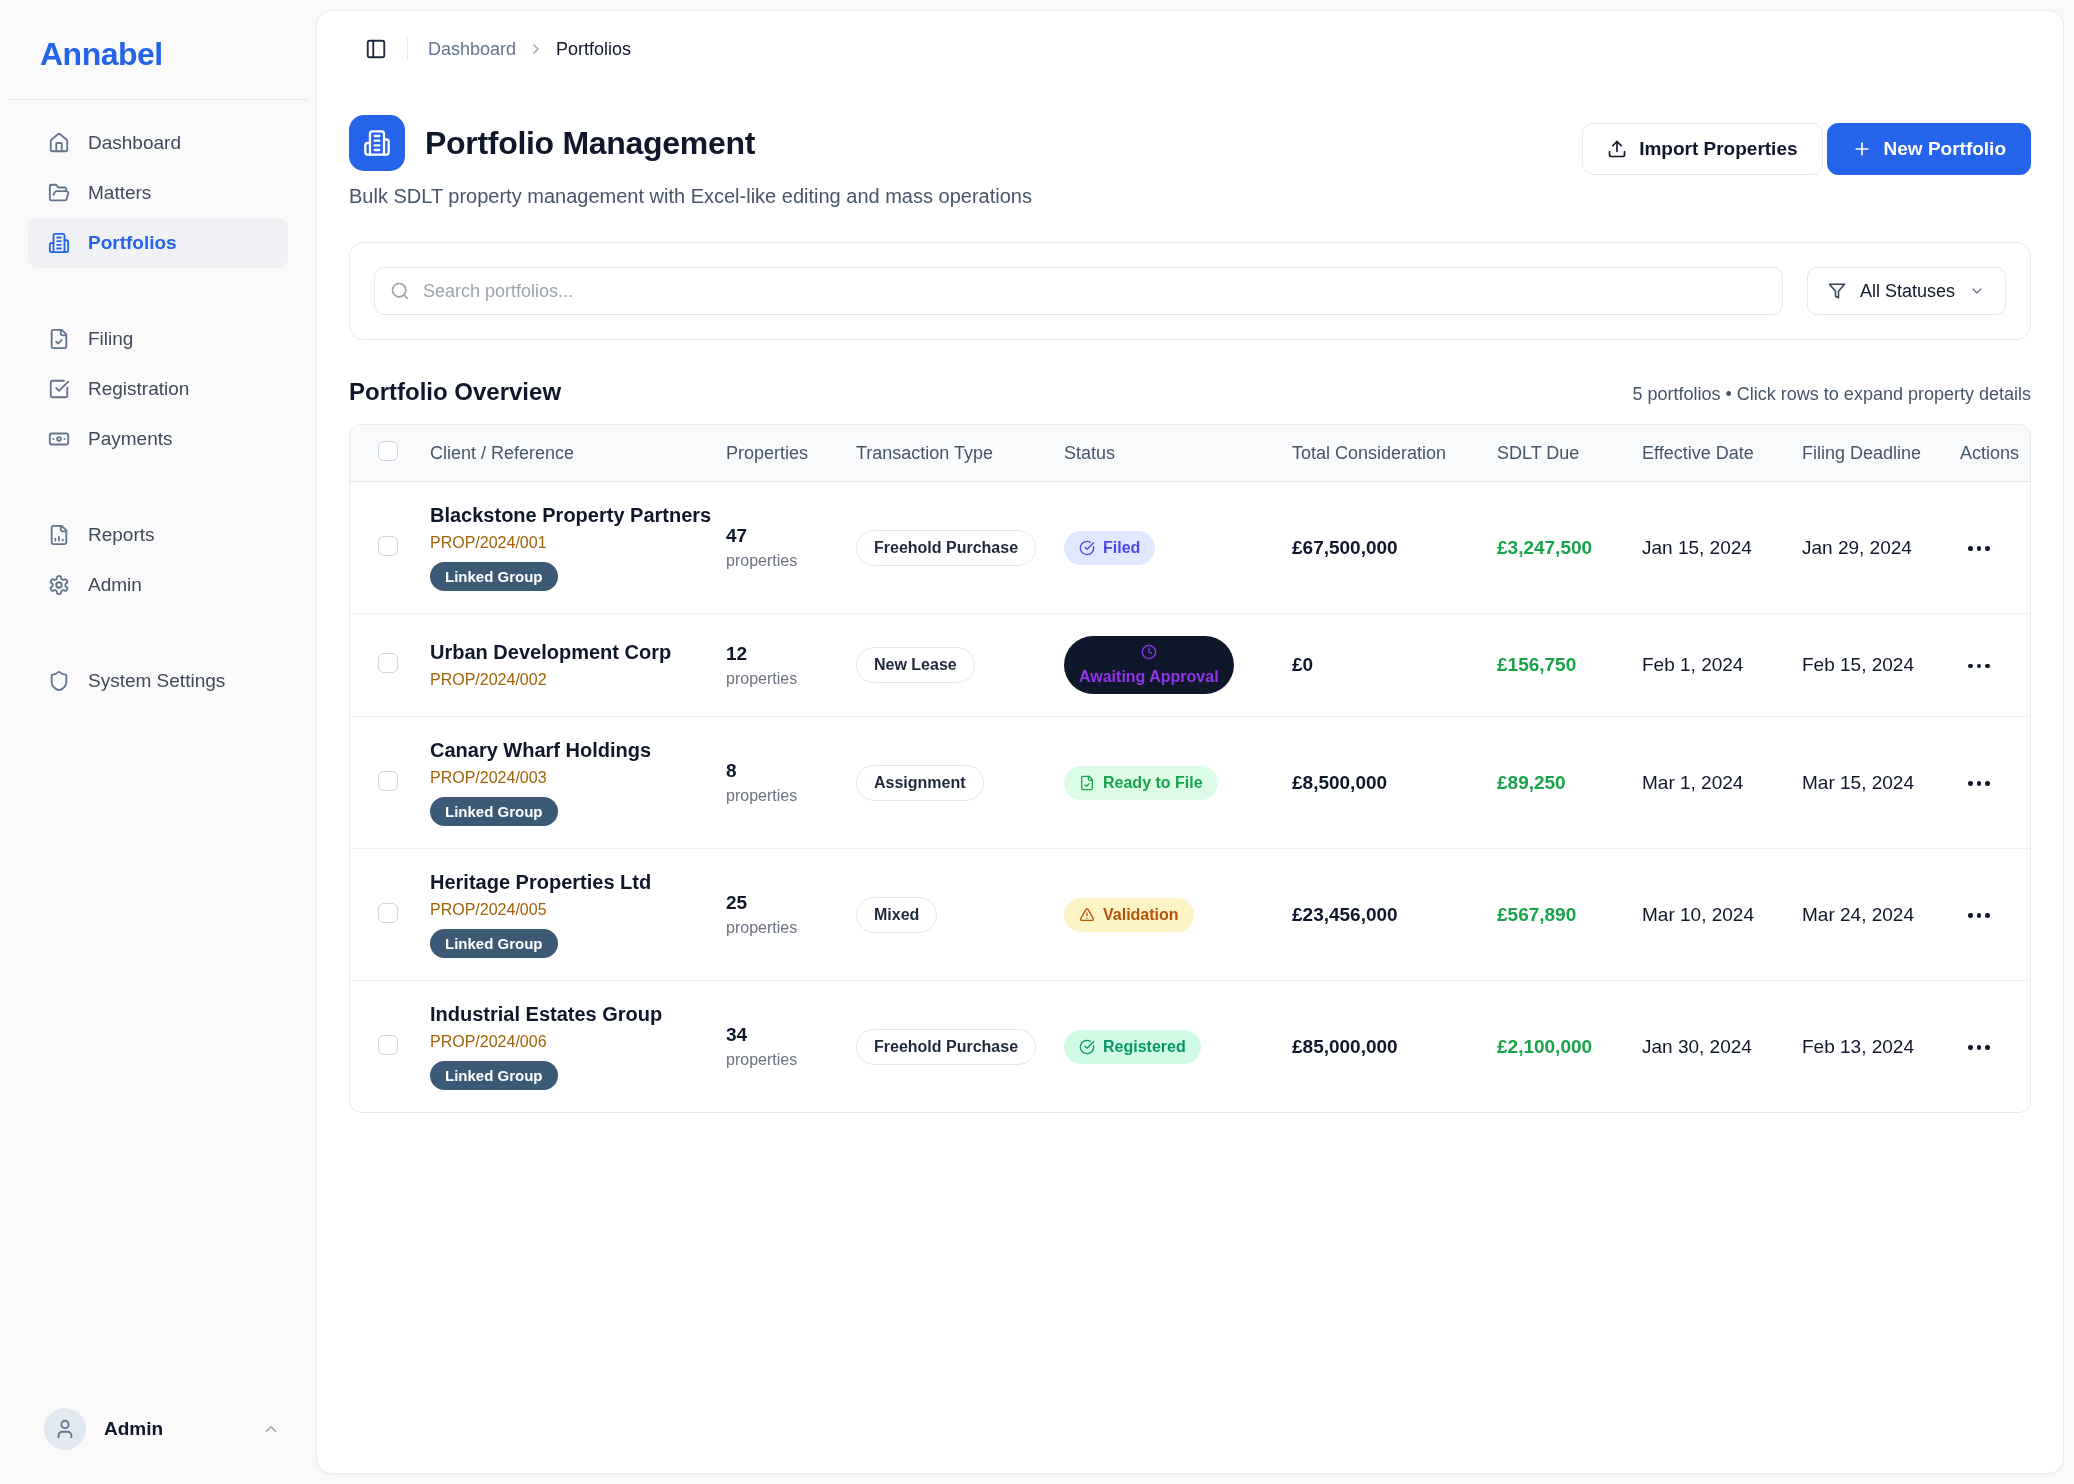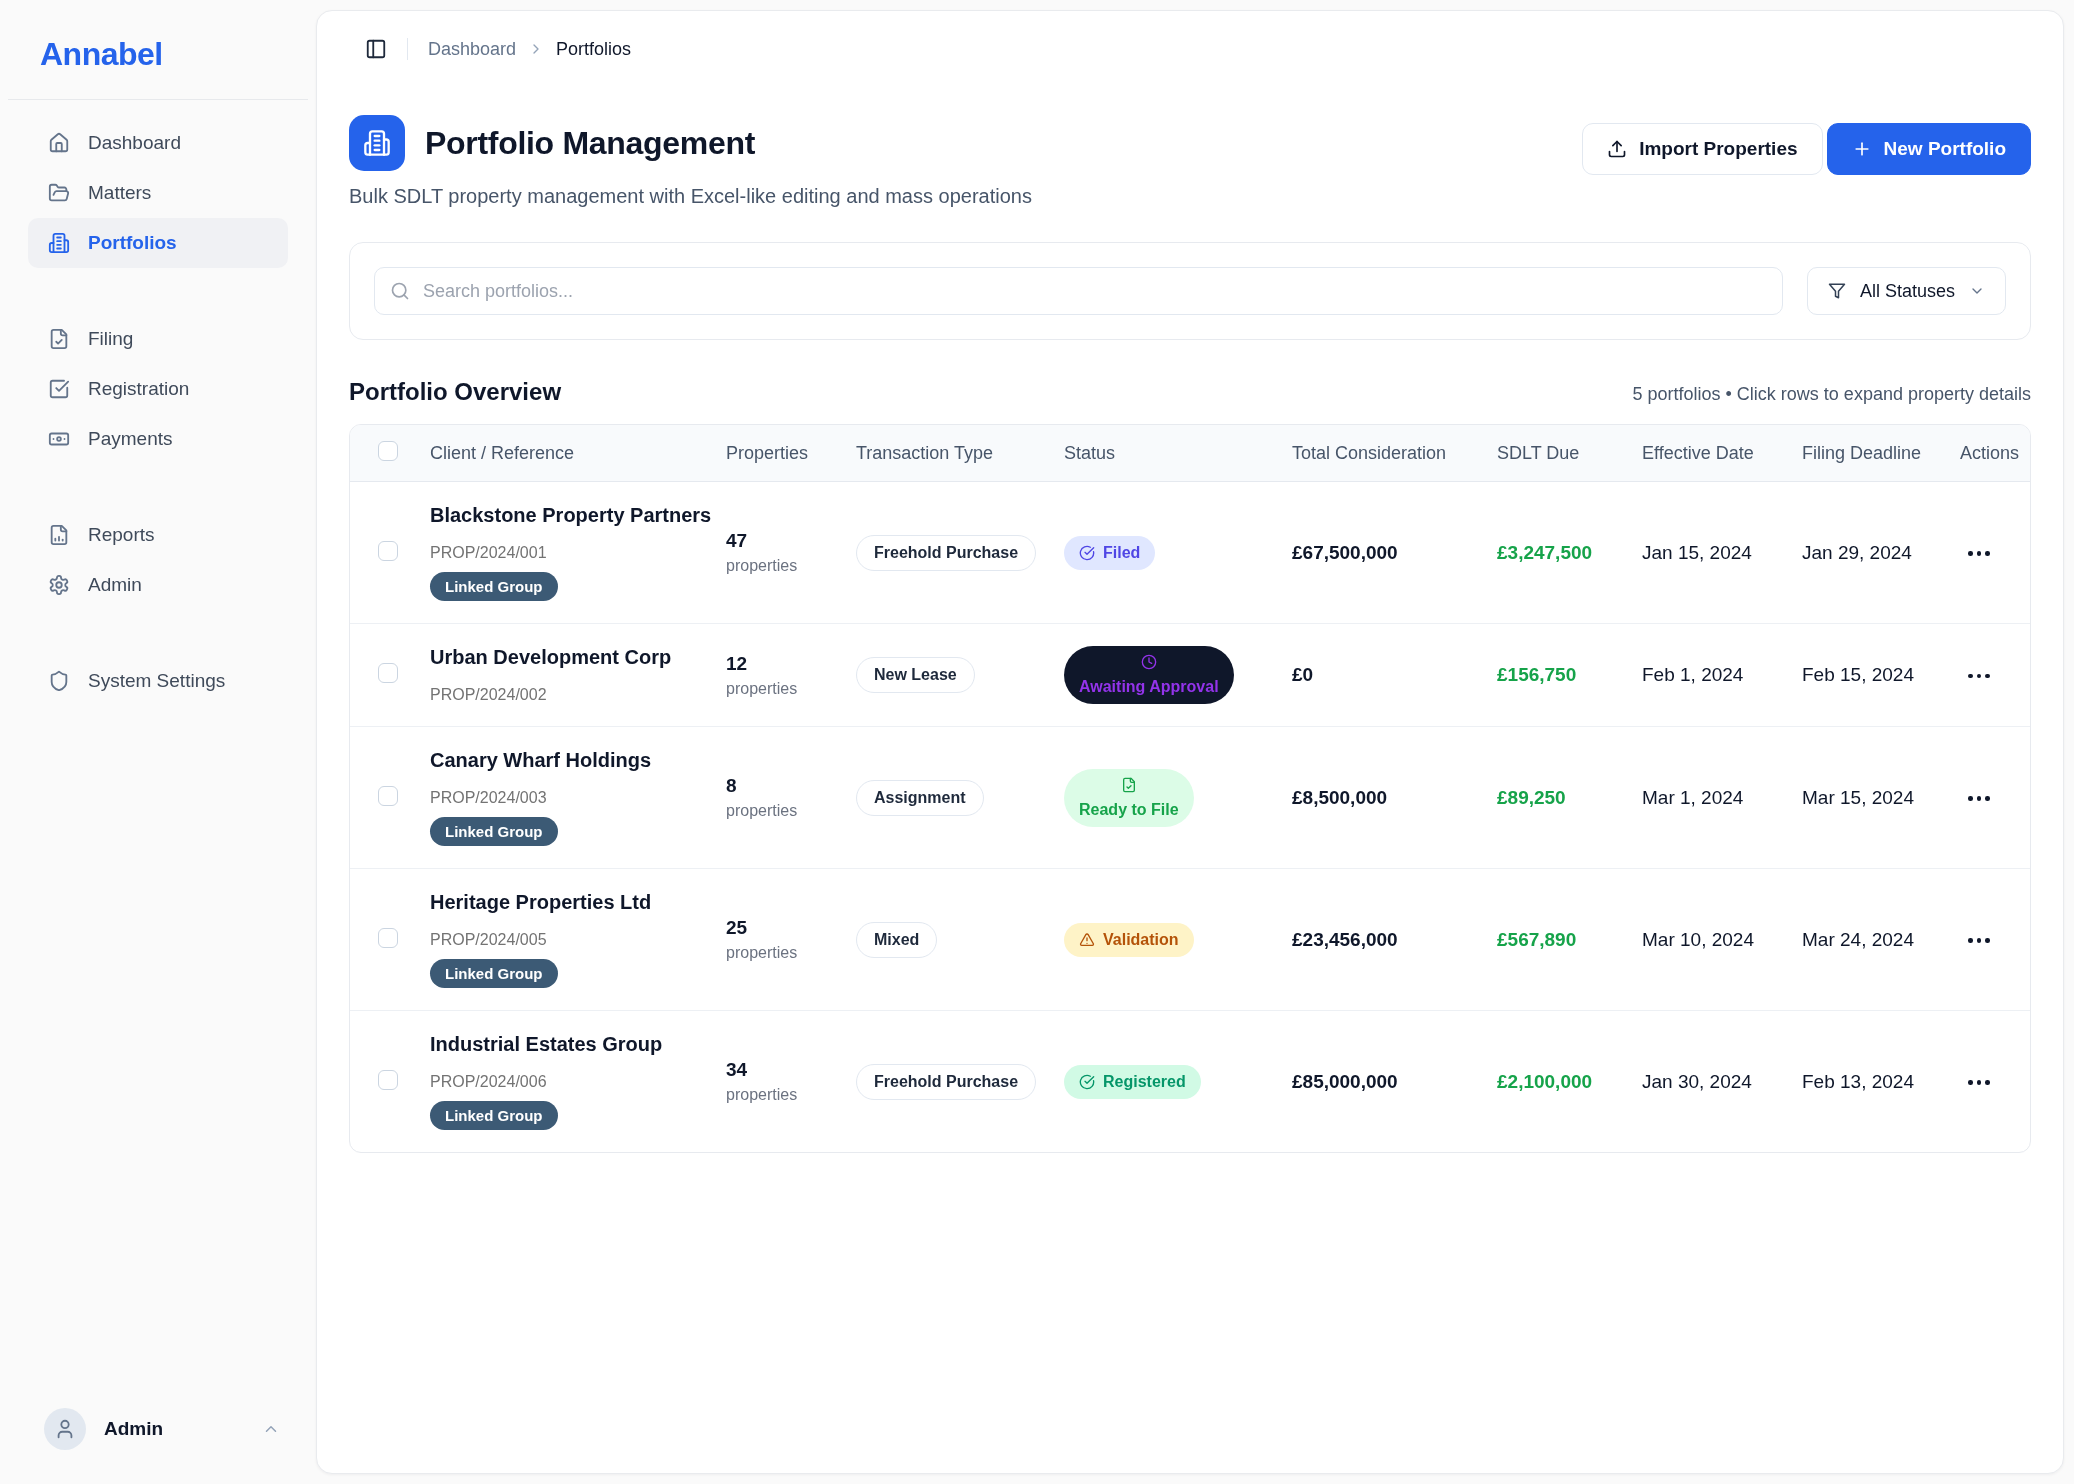--- a/index.html
+++ b/index.html
@@ -63,29 +63,29 @@
   .table-card { margin:0 32px; border:1px solid #e7eaef; border-radius:12px; background:#fff; overflow:hidden; }
   .thead, .trow { display:grid; grid-template-columns:80px 296px 130px 208px 228px 205px 145px 160px 158px 1fr; align-items:center; }
   .thead { background:#f8fafc; height:57px; border-bottom:1px solid #e5e9ef; }
   .th { font-size:18px; font-weight:500; color:#475569; padding-right:10px; }
   .cell { padding-right:10px; }
   .c-check { padding-left:28px; }
   .checkbox { width:20px; height:20px; border:1.5px solid #cbd5e1; border-radius:6px; background:#fff; display:inline-block; cursor:pointer; }
   .tbody .trow { padding:22px 0; cursor:pointer; }
   .tbody .trow + .trow { border-top:1px solid #edf0f4; }
   .client-name { font-size:20px; font-weight:600; color:#0f172a; }
-  .client-ref { font-size:16px; color:#737373; margin-top:17px; }
+  .client-ref { font-size:16px; color:#a16207; margin-top:7px; }
   .tag { display:inline-block; margin-top:10px; background:#3c5a75; color:#fff; font-size:15px; font-weight:600; padding:6px 15px; border-radius:999px; }
   .props-num { font-size:19px; font-weight:600; color:#0f172a; }
   .props-word { font-size:16px; color:#6b7280; margin-top:5px; }
   .pill-tx { display:inline-block; background:#fff; border:1px solid #e2e8f0; border-radius:999px; padding:8px 17px; font-size:16px; font-weight:600; color:#1e293b; }
   .pill-status { display:inline-flex; align-items:center; gap:8px; border-radius:999px; padding:8px 15px; font-size:16px; font-weight:600; }
   .pill-status[data-status="filed"] { background:#e0e7ff; color:#4f46e5; }
   .pill-status[data-status="awaiting-approval"] { background:#0f172a; color:#9333ea;flex-direction:column; }
-  .pill-status[data-status="ready-to-file"] { background:#dcfce7; color:#16a34a;flex-direction:column; }
+  .pill-status[data-status="ready-to-file"] { background:#dcfce7; color:#16a34a; }
   .pill-status[data-status="validation"] { background:#fef3c7; color:#b45309; }
   .pill-status[data-status="registered"] { background:#d1fae5; color:#059669; }
   .money { font-size:19px; font-weight:600; color:#0f172a; }
   .sdlt { font-size:19px; font-weight:600; color:#16a34a; }
   .date { font-size:19px; color:#0f172a; }
   .dots { background:none; border:none; cursor:pointer; display:inline-flex; gap:4px; padding:8px; }
   .dots i { width:4.5px; height:4.5px; border-radius:50%; background:#0f172a; display:block; }
 </style>
 </head>
 <body>

